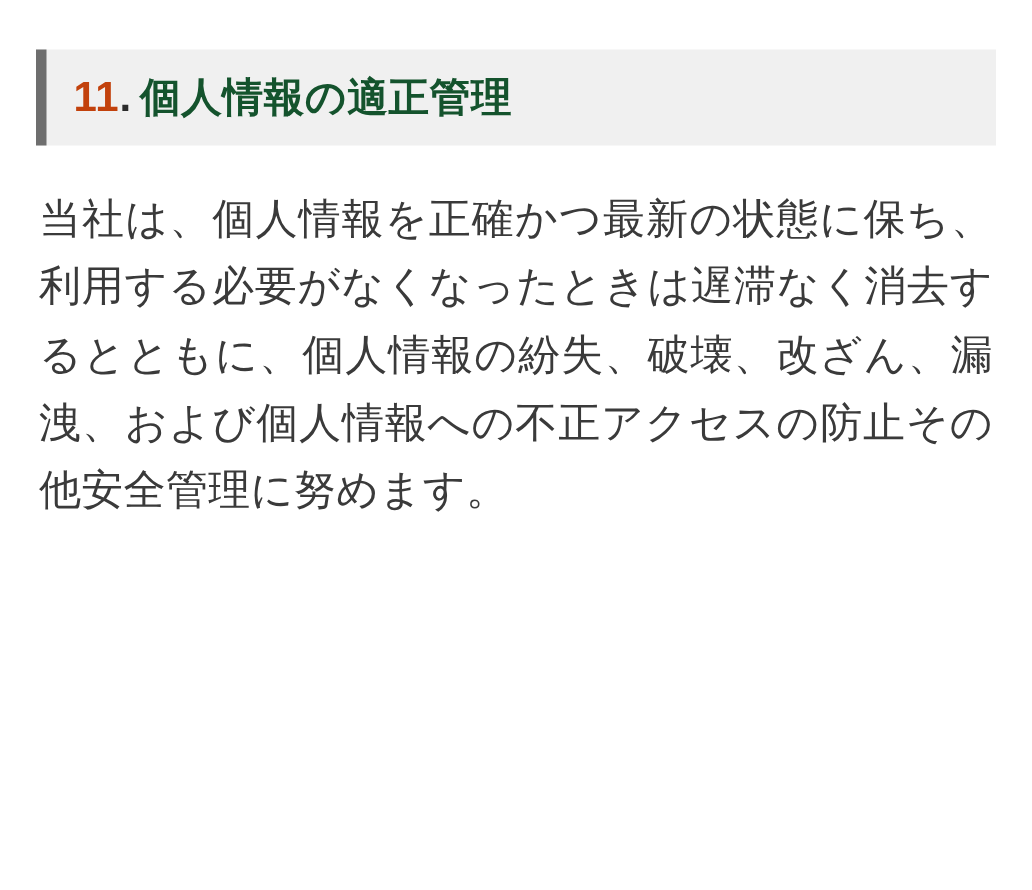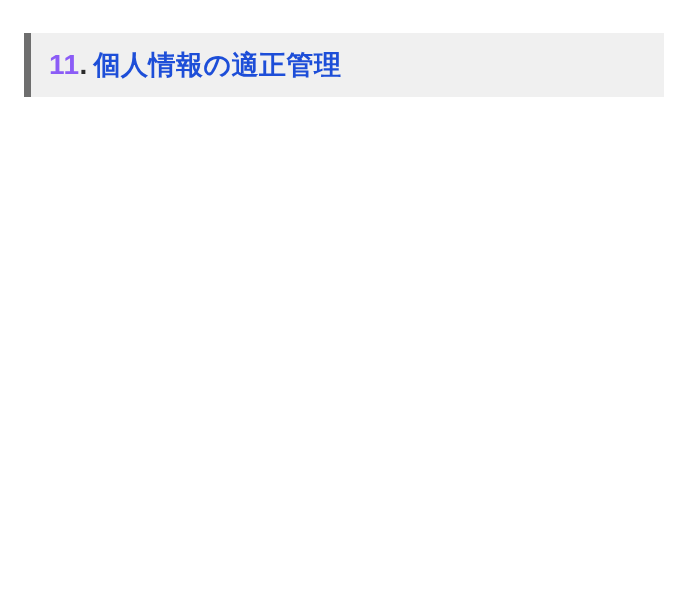--- a/index.html
+++ b/index.html
@@ -26,33 +26,33 @@
     background: #f0f0f0;
     border-left: 7px solid #6e6e6e;
     padding: 14px 0 14px 18px;
     box-sizing: border-box;
     display: flex;
     align-items: baseline;
   }
   .heading-number {
     font-size: 28px;
     font-weight: bold;
-    color: #8b5cf6;
+    color: #c2410c;
     letter-spacing: 0.5px;
   }
   .heading-dot {
     font-size: 28px;
     font-weight: bold;
     color: #2b2b2b;
     margin-right: 6px;
   }
   .heading-text {
     font-size: 27px;
     font-weight: bold;
-    color: #1d4ed8;
+    color: #14532d;
     letter-spacing: 0.5px;
   }
   .body-paragraph {
     margin: 0 26px;
     font-size: 28px;
     line-height: 1.62;
     color: #3a3a3a;
     text-align: justify;
     text-justify: inter-character;
     letter-spacing: 0.2px;
@@ -68,15 +68,16 @@
 <body>
 
 <div class="page">
 
   <div class="section-heading">
     <span class="heading-number">11</span>
     <span class="heading-dot">.</span>
     <span class="heading-text">個人情報の適正管理</span>
   </div>
 
+  <p class="body-paragraph" id="para-1">当社は、個人情報を正確かつ最新の状態に保ち、利用する必要がなくなったときは遅滞なく消去するとともに、個人情報の紛失、破壊、改ざん、漏洩、および個人情報への不正アクセスの防止その他安全管理に努めます。</p>
 
 
 </div>
 
 </body></html>

